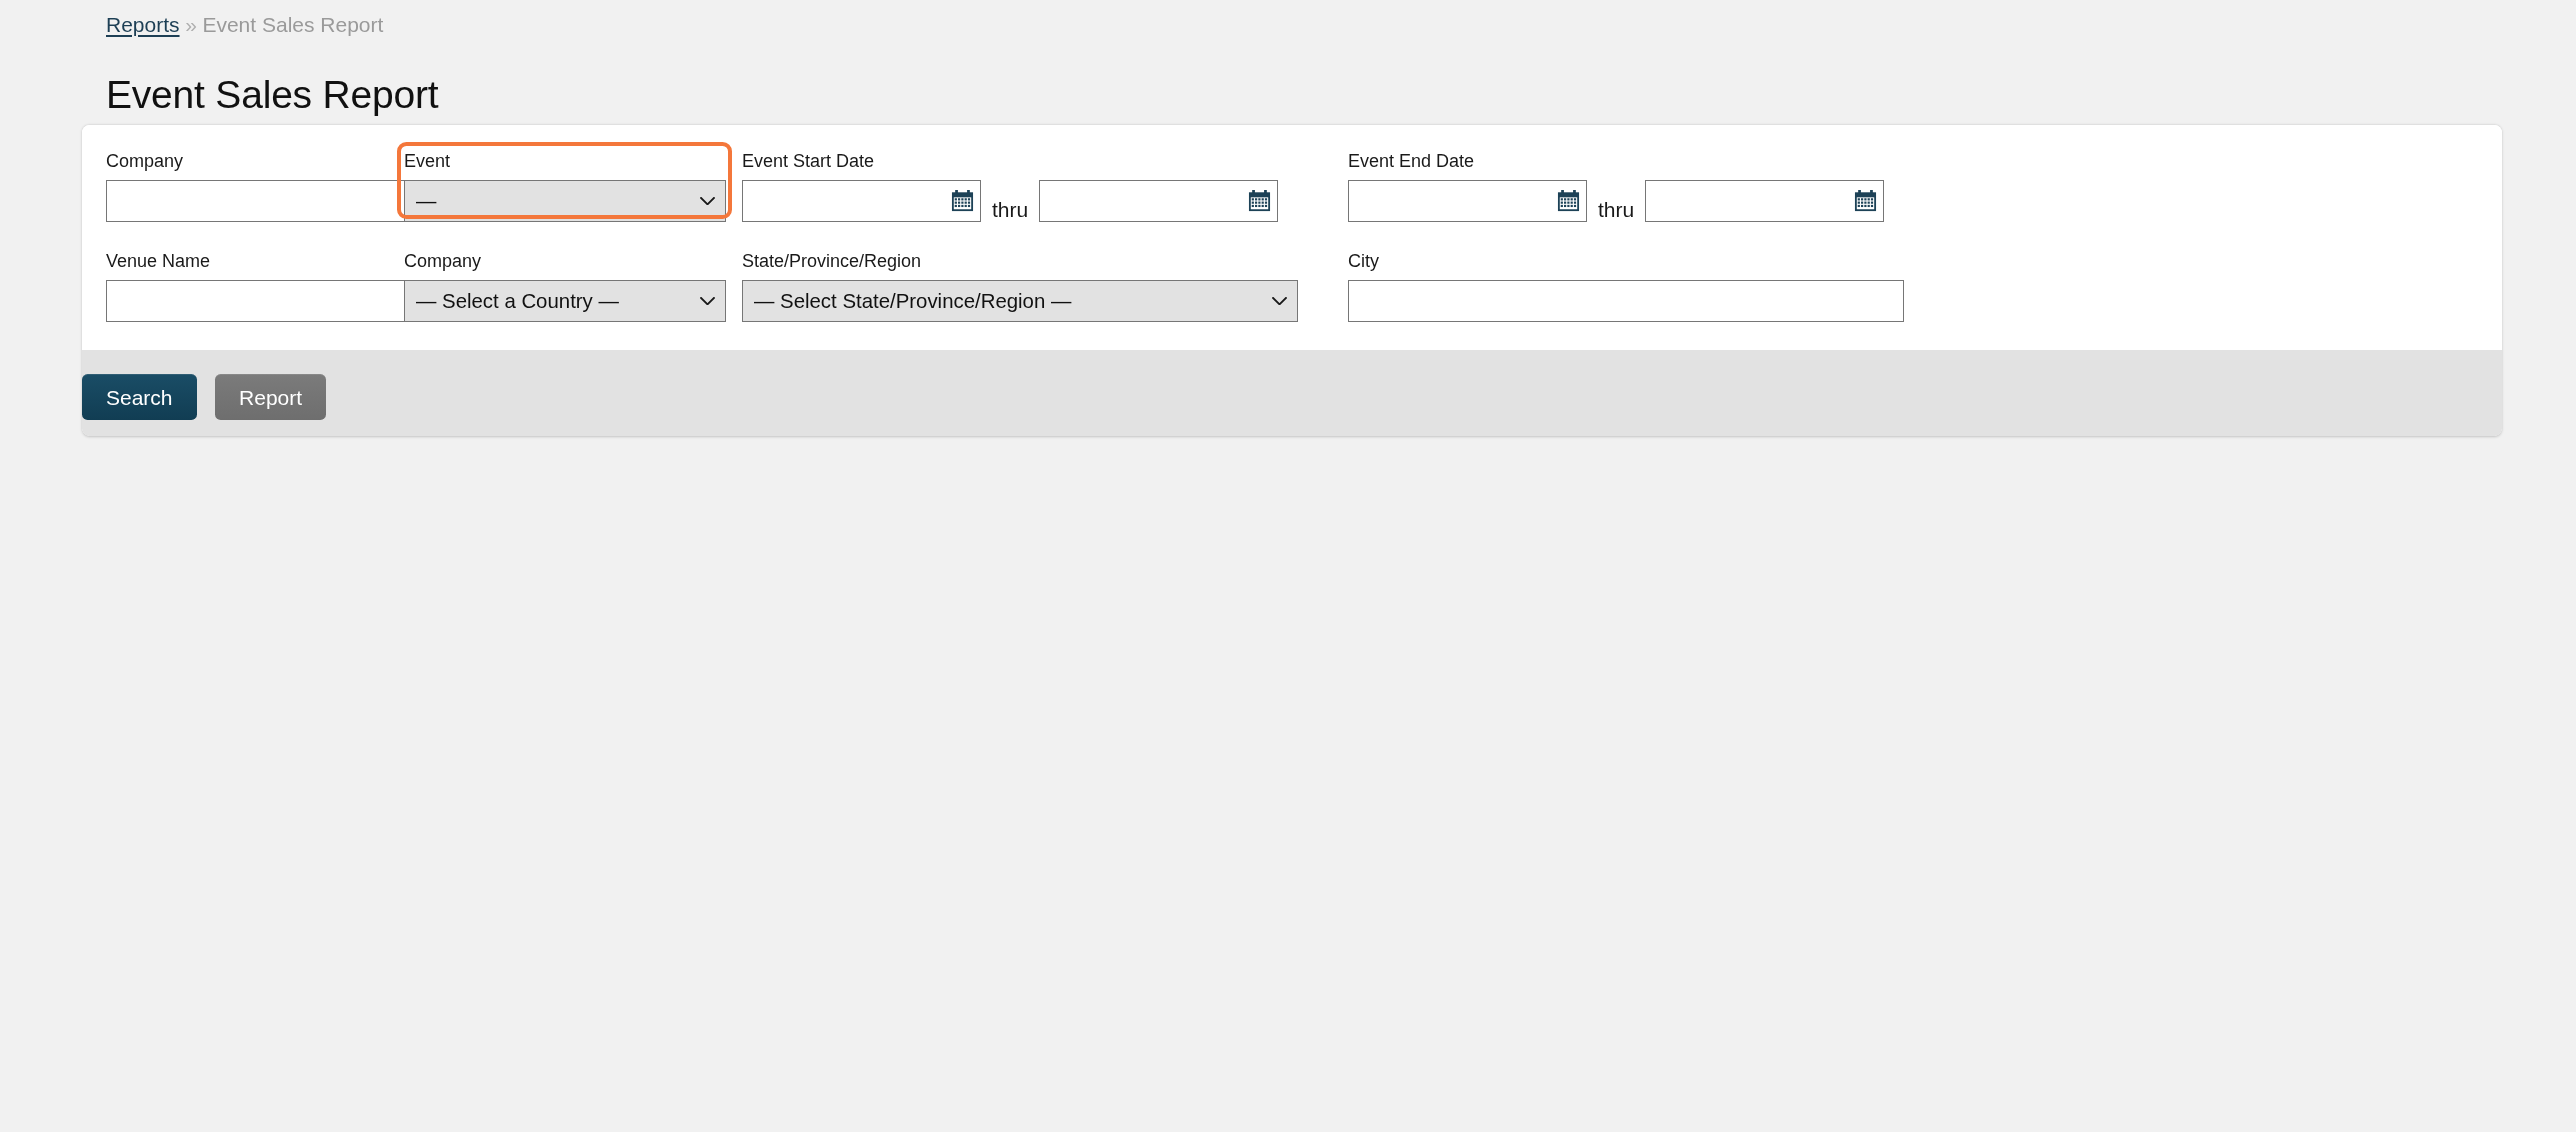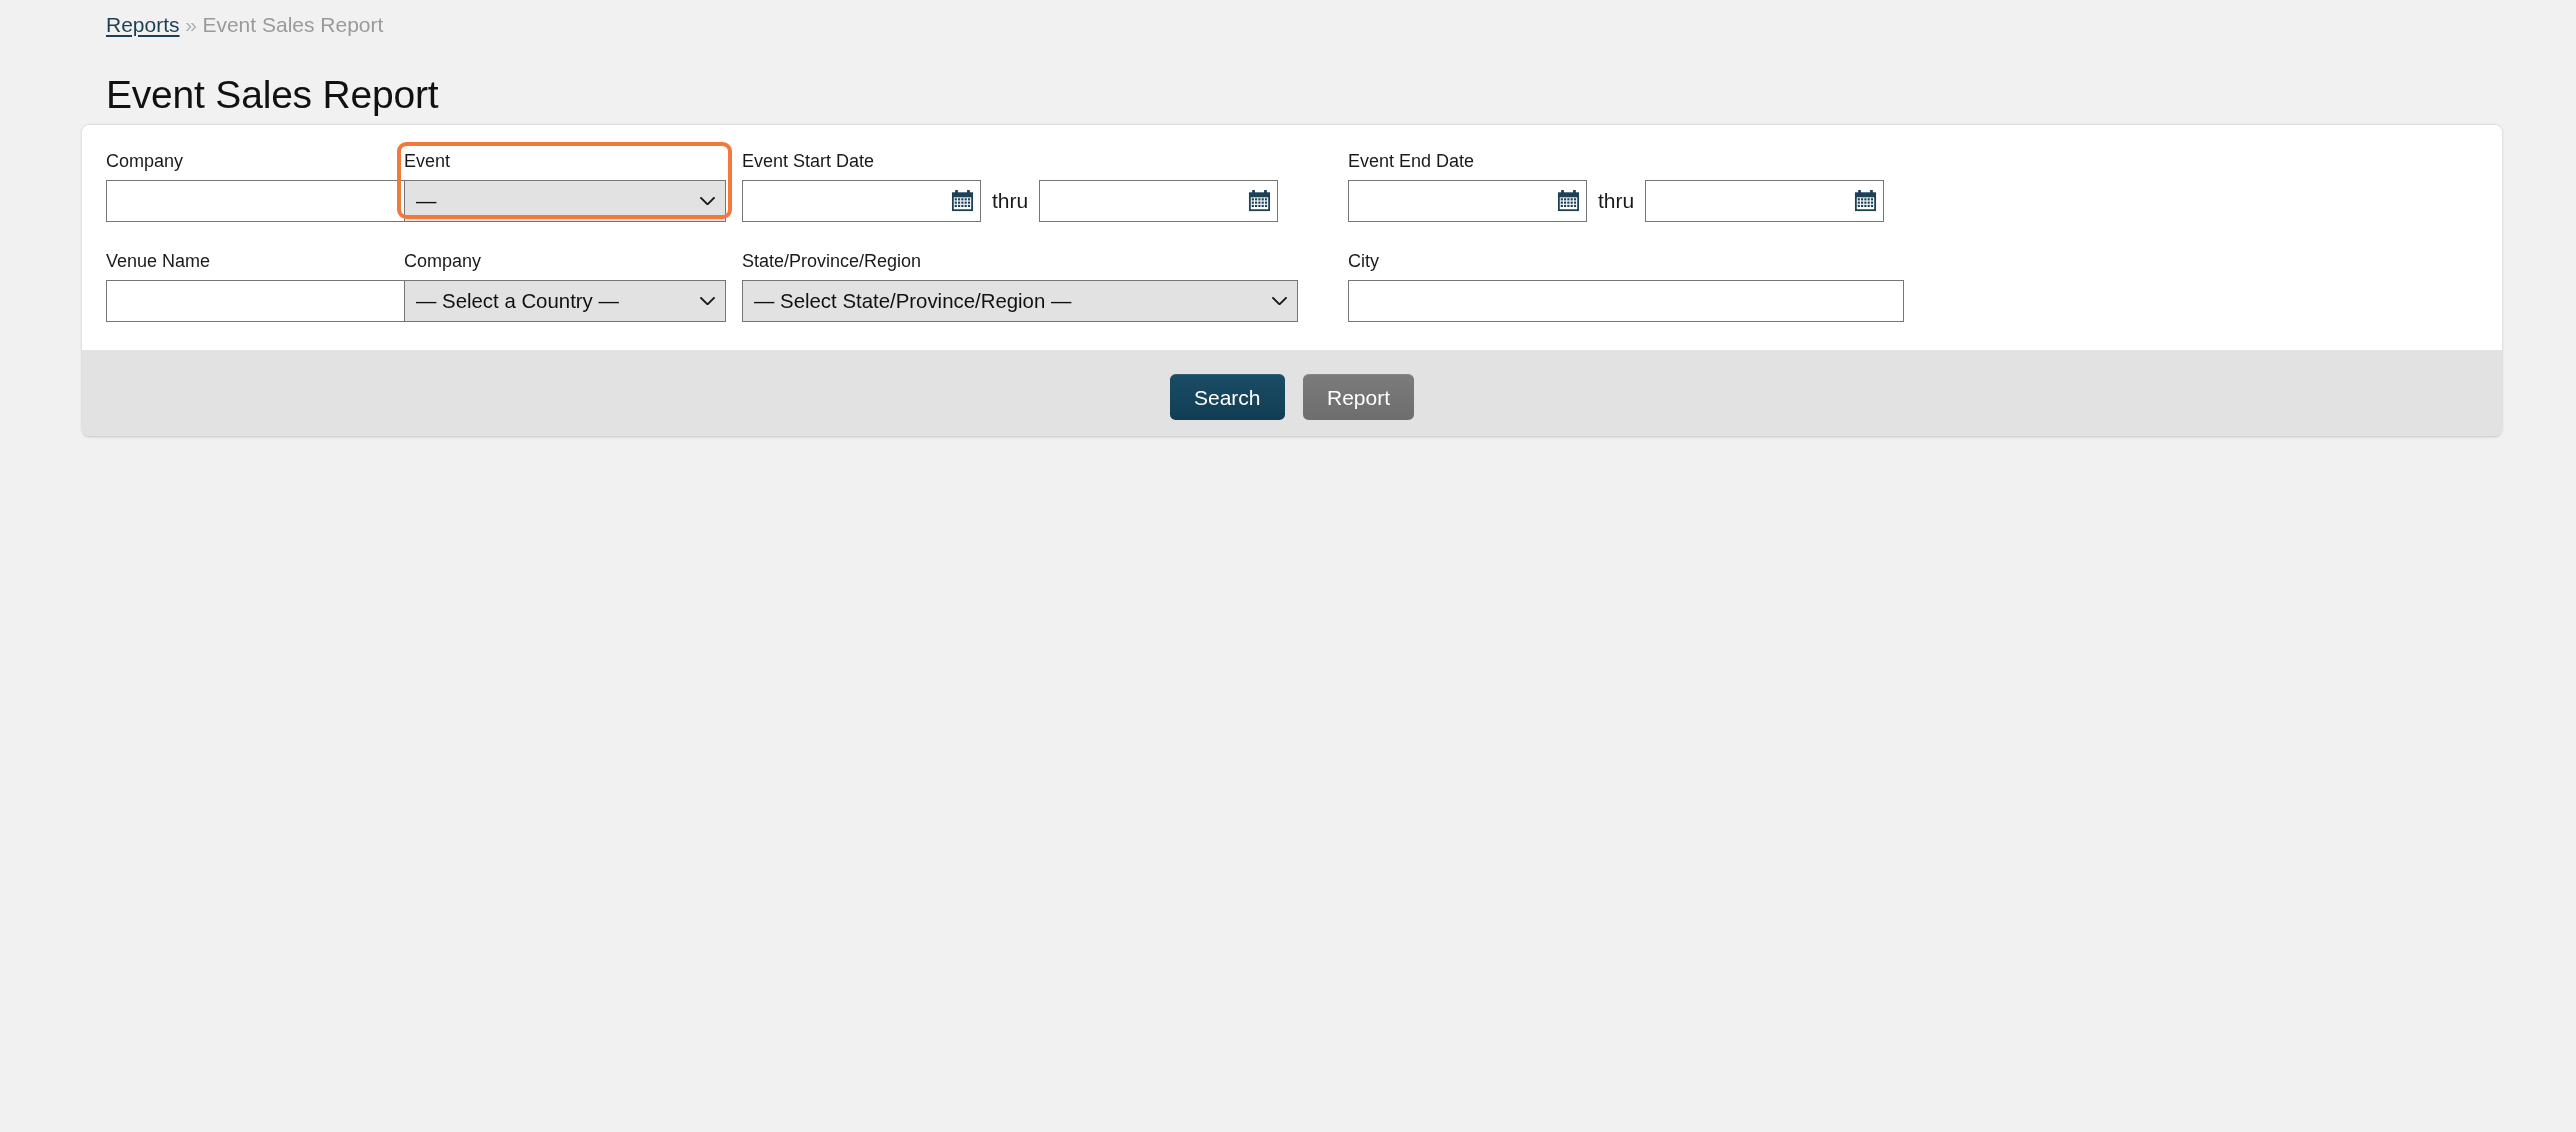--- a/index.html
+++ b/index.html
@@ -127,21 +127,21 @@
     margin-top: -3.7px;
     width: 15px;
     height: 8.3px;
     pointer-events: none;
   }
   .sel-chevron svg { display: block; }
 
   
   .date-pair {
     display: flex;
-    align-items: center;
+    align-items: flex-end;
   }
   .date-box {
     position: relative;
     height: 42px;
     background: #fff;
     border: 0.9px solid #767676;
     flex: 0 0 auto;
   }
   .date-box input {
     width: 100%;
@@ -180,21 +180,21 @@
     pointer-events: none;
     z-index: 5;
   }
 
   
   .btn-row {
     position: absolute;
     left: 0; right: 0;
     top: 23px;
     display: flex;
-    justify-content: center;
+    justify-content: flex-start;
     align-items: center;
     gap: 18.5px;
   }
   .btn {
     font-family: "Liberation Sans", sans-serif;
     font-size: 21px;
     line-height: 1;
     color: #ffffff;
     border: none;
     border-radius: 5.6px;

